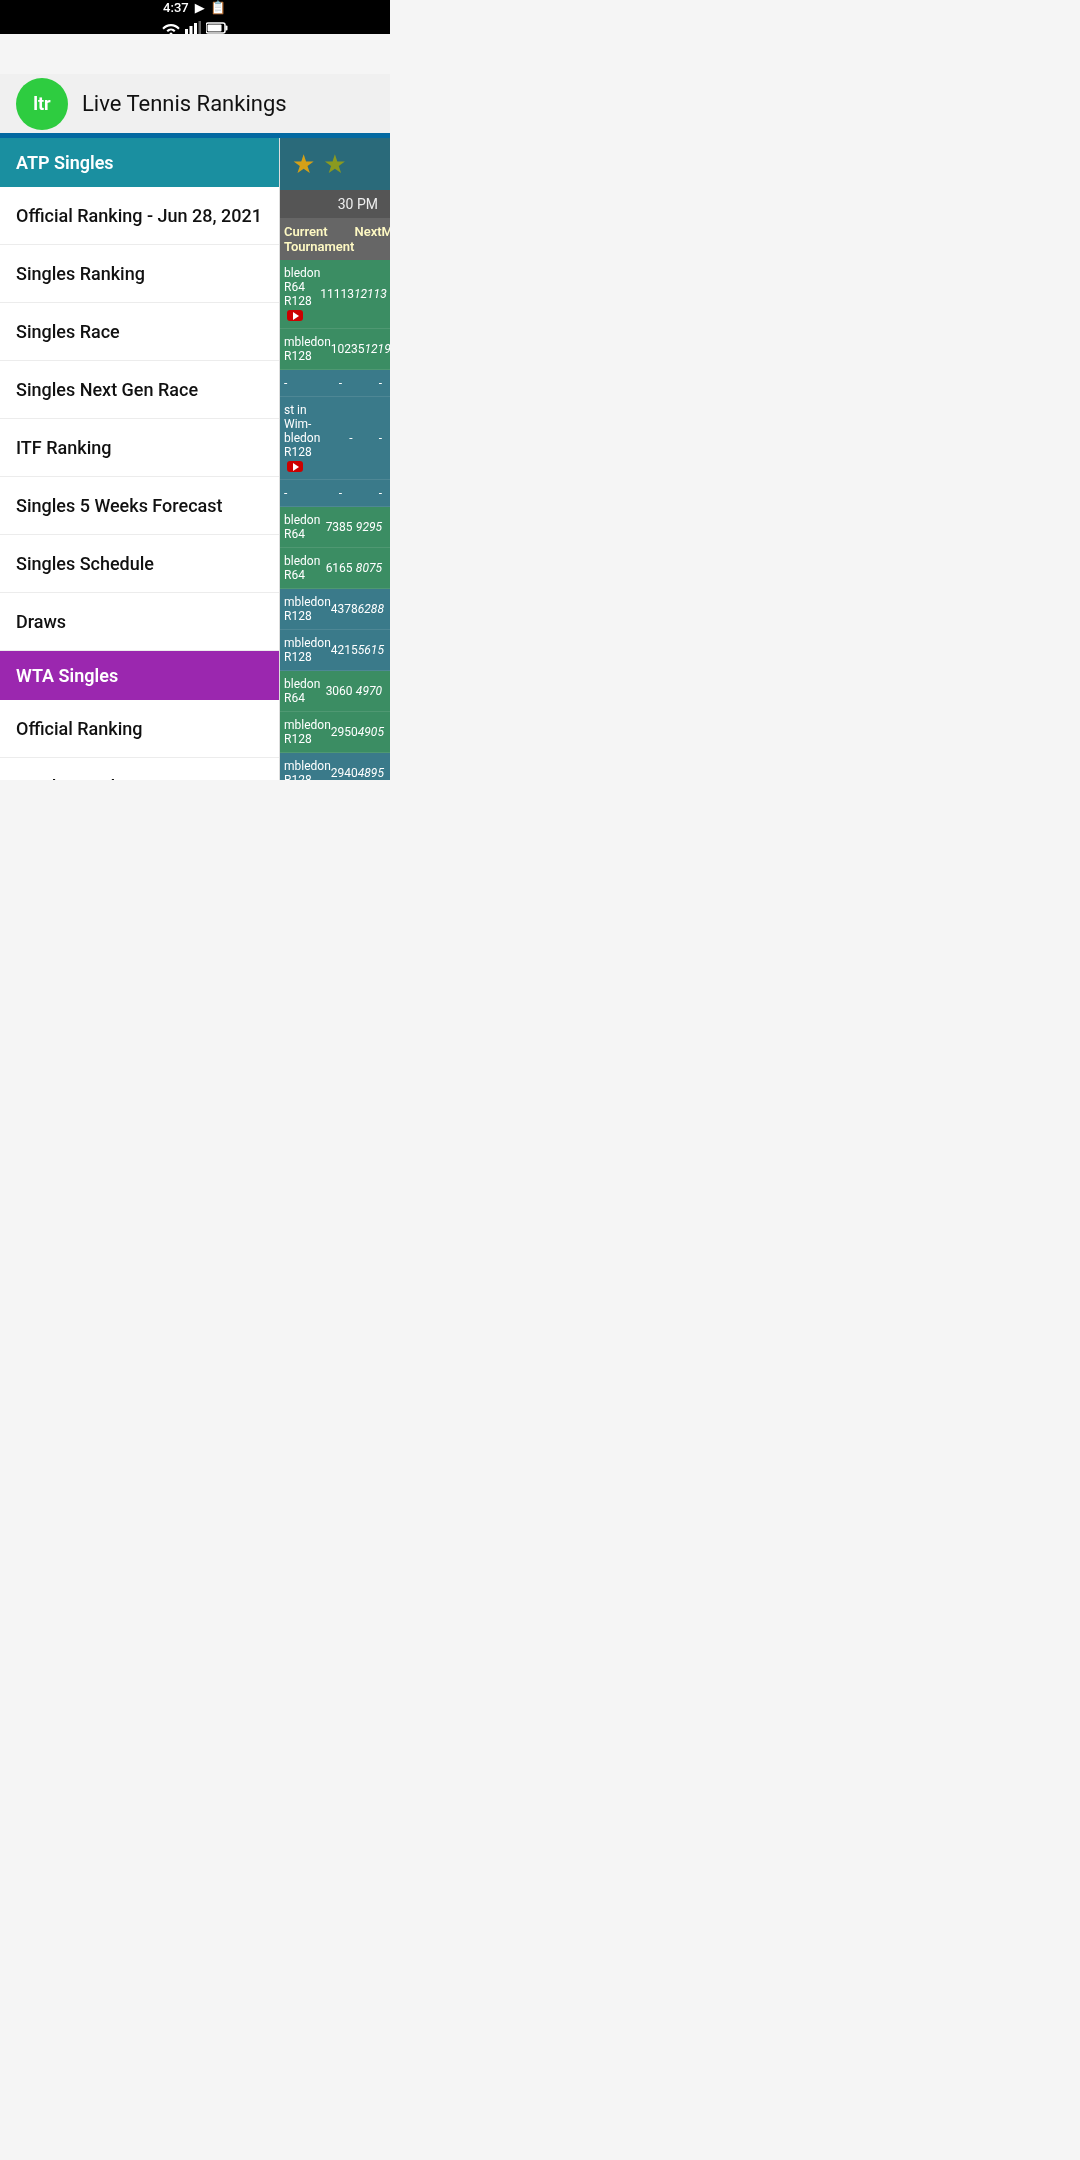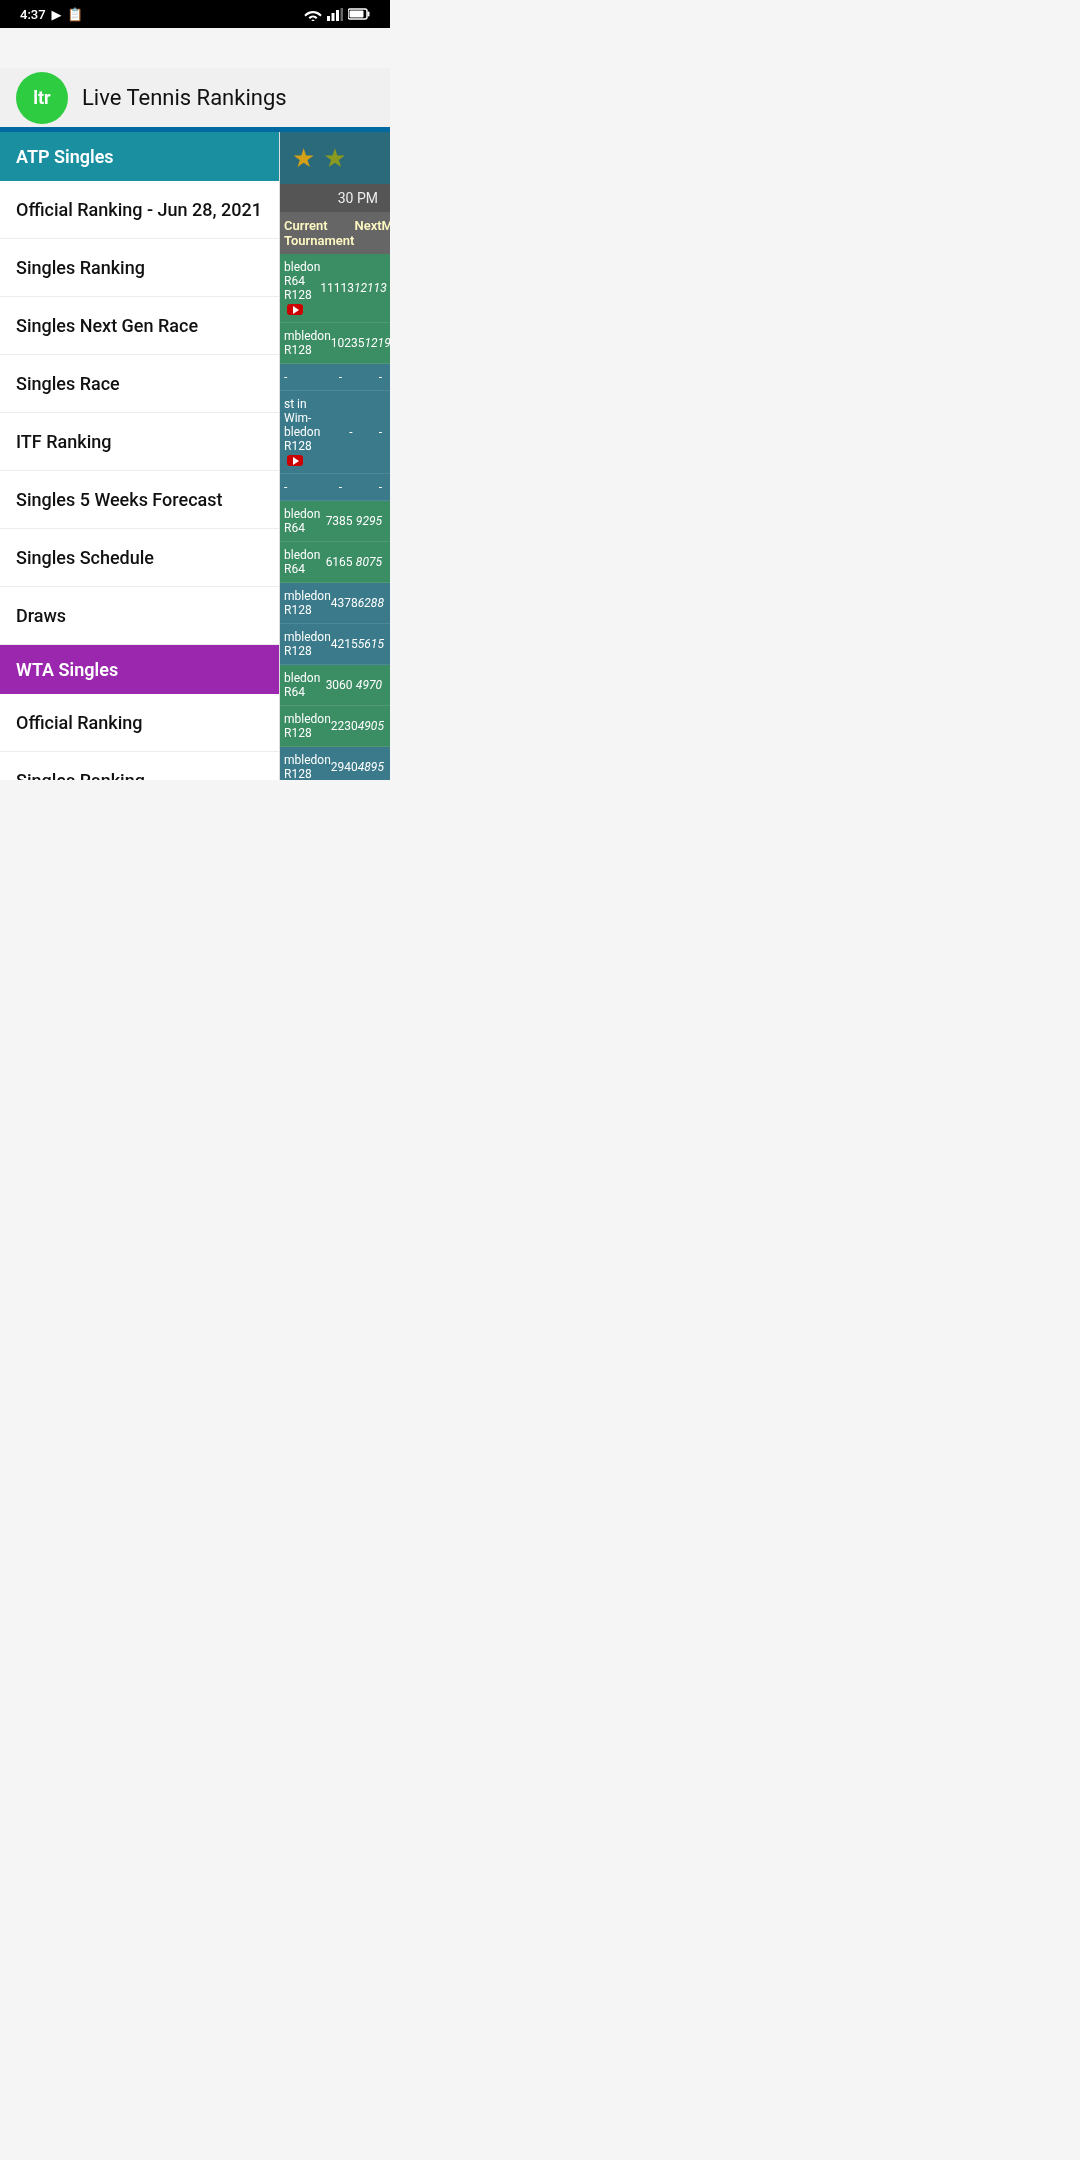--- a/index.html
+++ b/index.html
@@ -11,29 +11,30 @@
       font-family: 'Roboto', Arial, sans-serif;
       background: #f5f5f5;
       overflow: hidden;
       position: relative;
     }
 
     
     .status-bar {
       background: #000;
       color: #fff;
-      height: 28px;
+      height: 34px;
       display: flex;
       align-items: center;
       justify-content: space-between;
-      padding: 0 20px;
+      padding: 0 4px;
       font-size: 13px;
       font-weight: 500;
       position: relative;
       z-index: 20;
+      flex-direction: column;
     }
     .status-left { display: flex; align-items: center; gap: 6px; }
     .status-right { display: flex; align-items: center; gap: 5px; }
 
     
     .app-header {
       background: #f0f0f0;
       height: 64px;
       display: flex;
       align-items: center;
@@ -226,22 +227,22 @@
 </div>
 
 <div class="drawer-container">
 
   <div class="drawer">
 
     <div class="section-header atp">ATP Singles</div>
 
     <div class="menu-item">Official Ranking - Jun 28, 2021</div>
     <div class="menu-item">Singles Ranking</div>
+    <div class="menu-item">Singles Race</div>
     <div class="menu-item">Singles Next Gen Race</div>
-    <div class="menu-item">Singles Race</div>
     <div class="menu-item">ITF Ranking</div>
     <div class="menu-item">Singles 5 Weeks Forecast</div>
     <div class="menu-item">Singles Schedule</div>
     <div class="menu-item">Draws</div>
 
     <div class="section-header wta">WTA Singles</div>
 
     <div class="menu-item">Official Ranking</div>
     <div class="menu-item">Singles Ranking</div>
 
@@ -305,21 +306,21 @@
           <span class="row-next">4215</span>
           <span class="row-max">5615</span>
         </div>
         <div class="table-row green">
           <span class="row-text">bledon R64</span>
           <span class="row-next">3060</span>
           <span class="row-max">4970</span>
         </div>
         <div class="table-row green">
           <span class="row-text">mbledon R128</span>
-          <span class="row-next">2230</span>
+          <span class="row-next">2950</span>
           <span class="row-max">4905</span>
         </div>
         <div class="table-row">
           <span class="row-text">mbledon R128</span>
           <span class="row-next">2940</span>
           <span class="row-max">4895</span>
         </div>
       </div>
   </div>
 </div>

